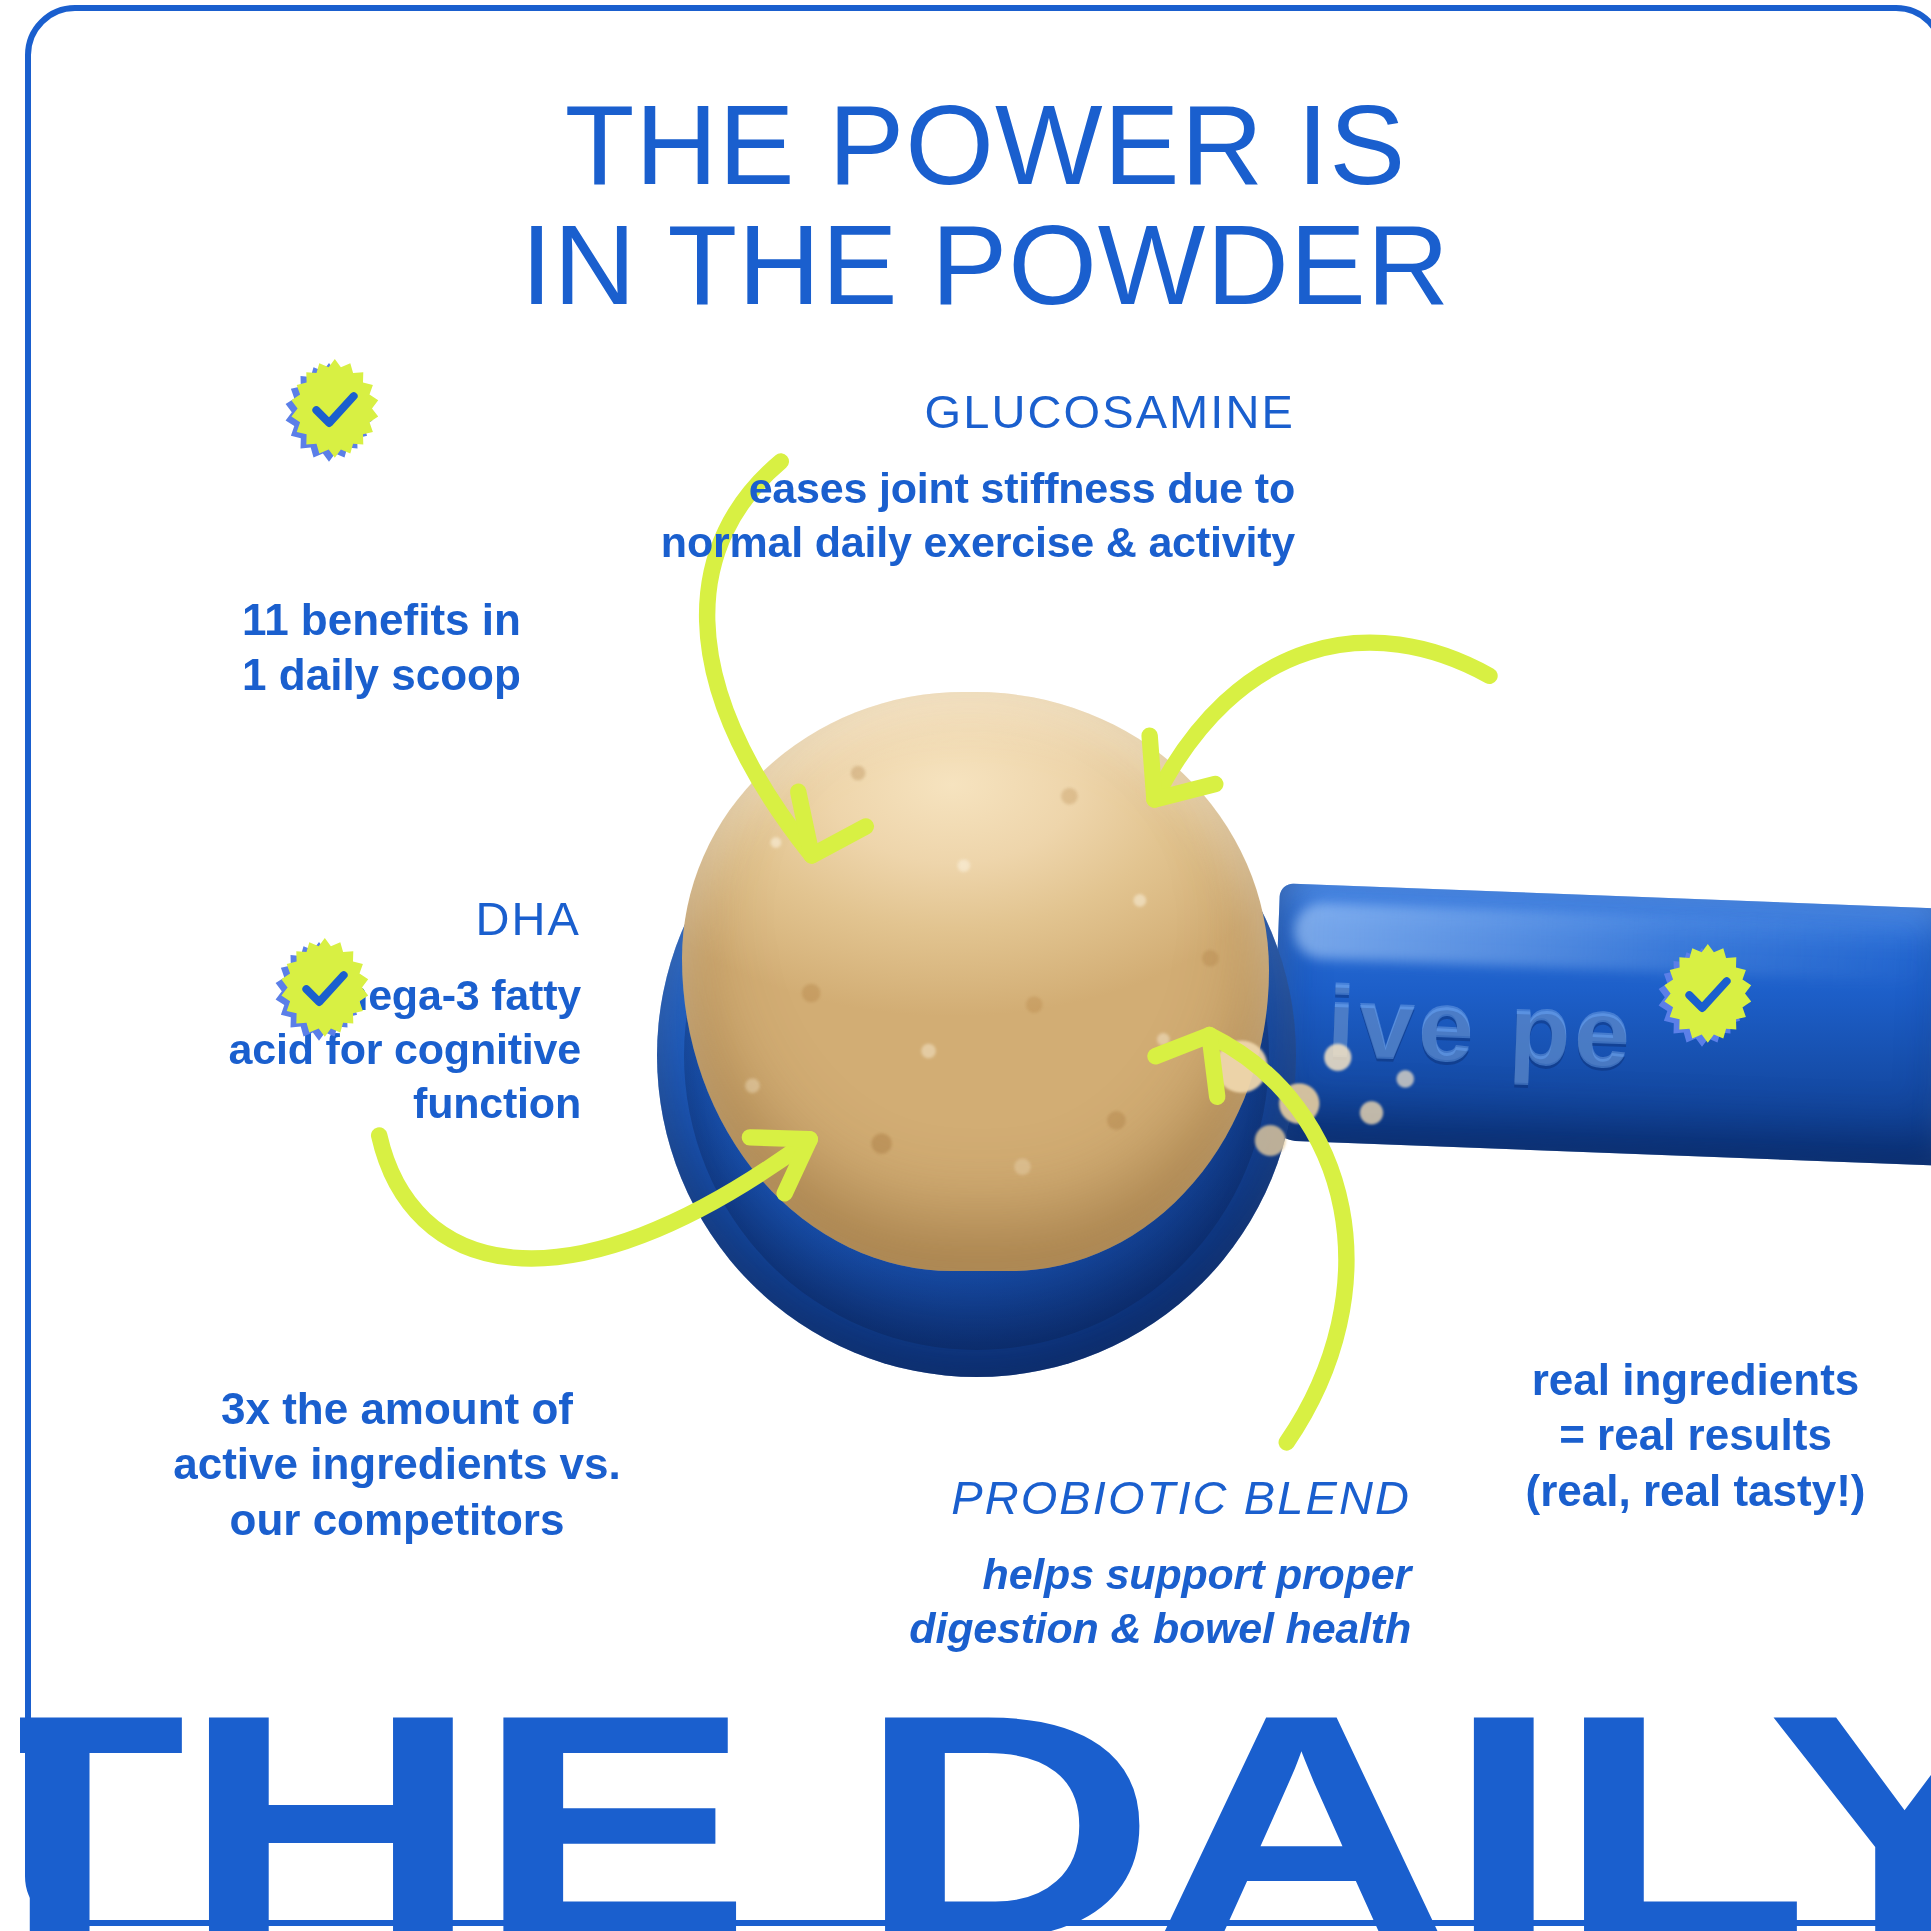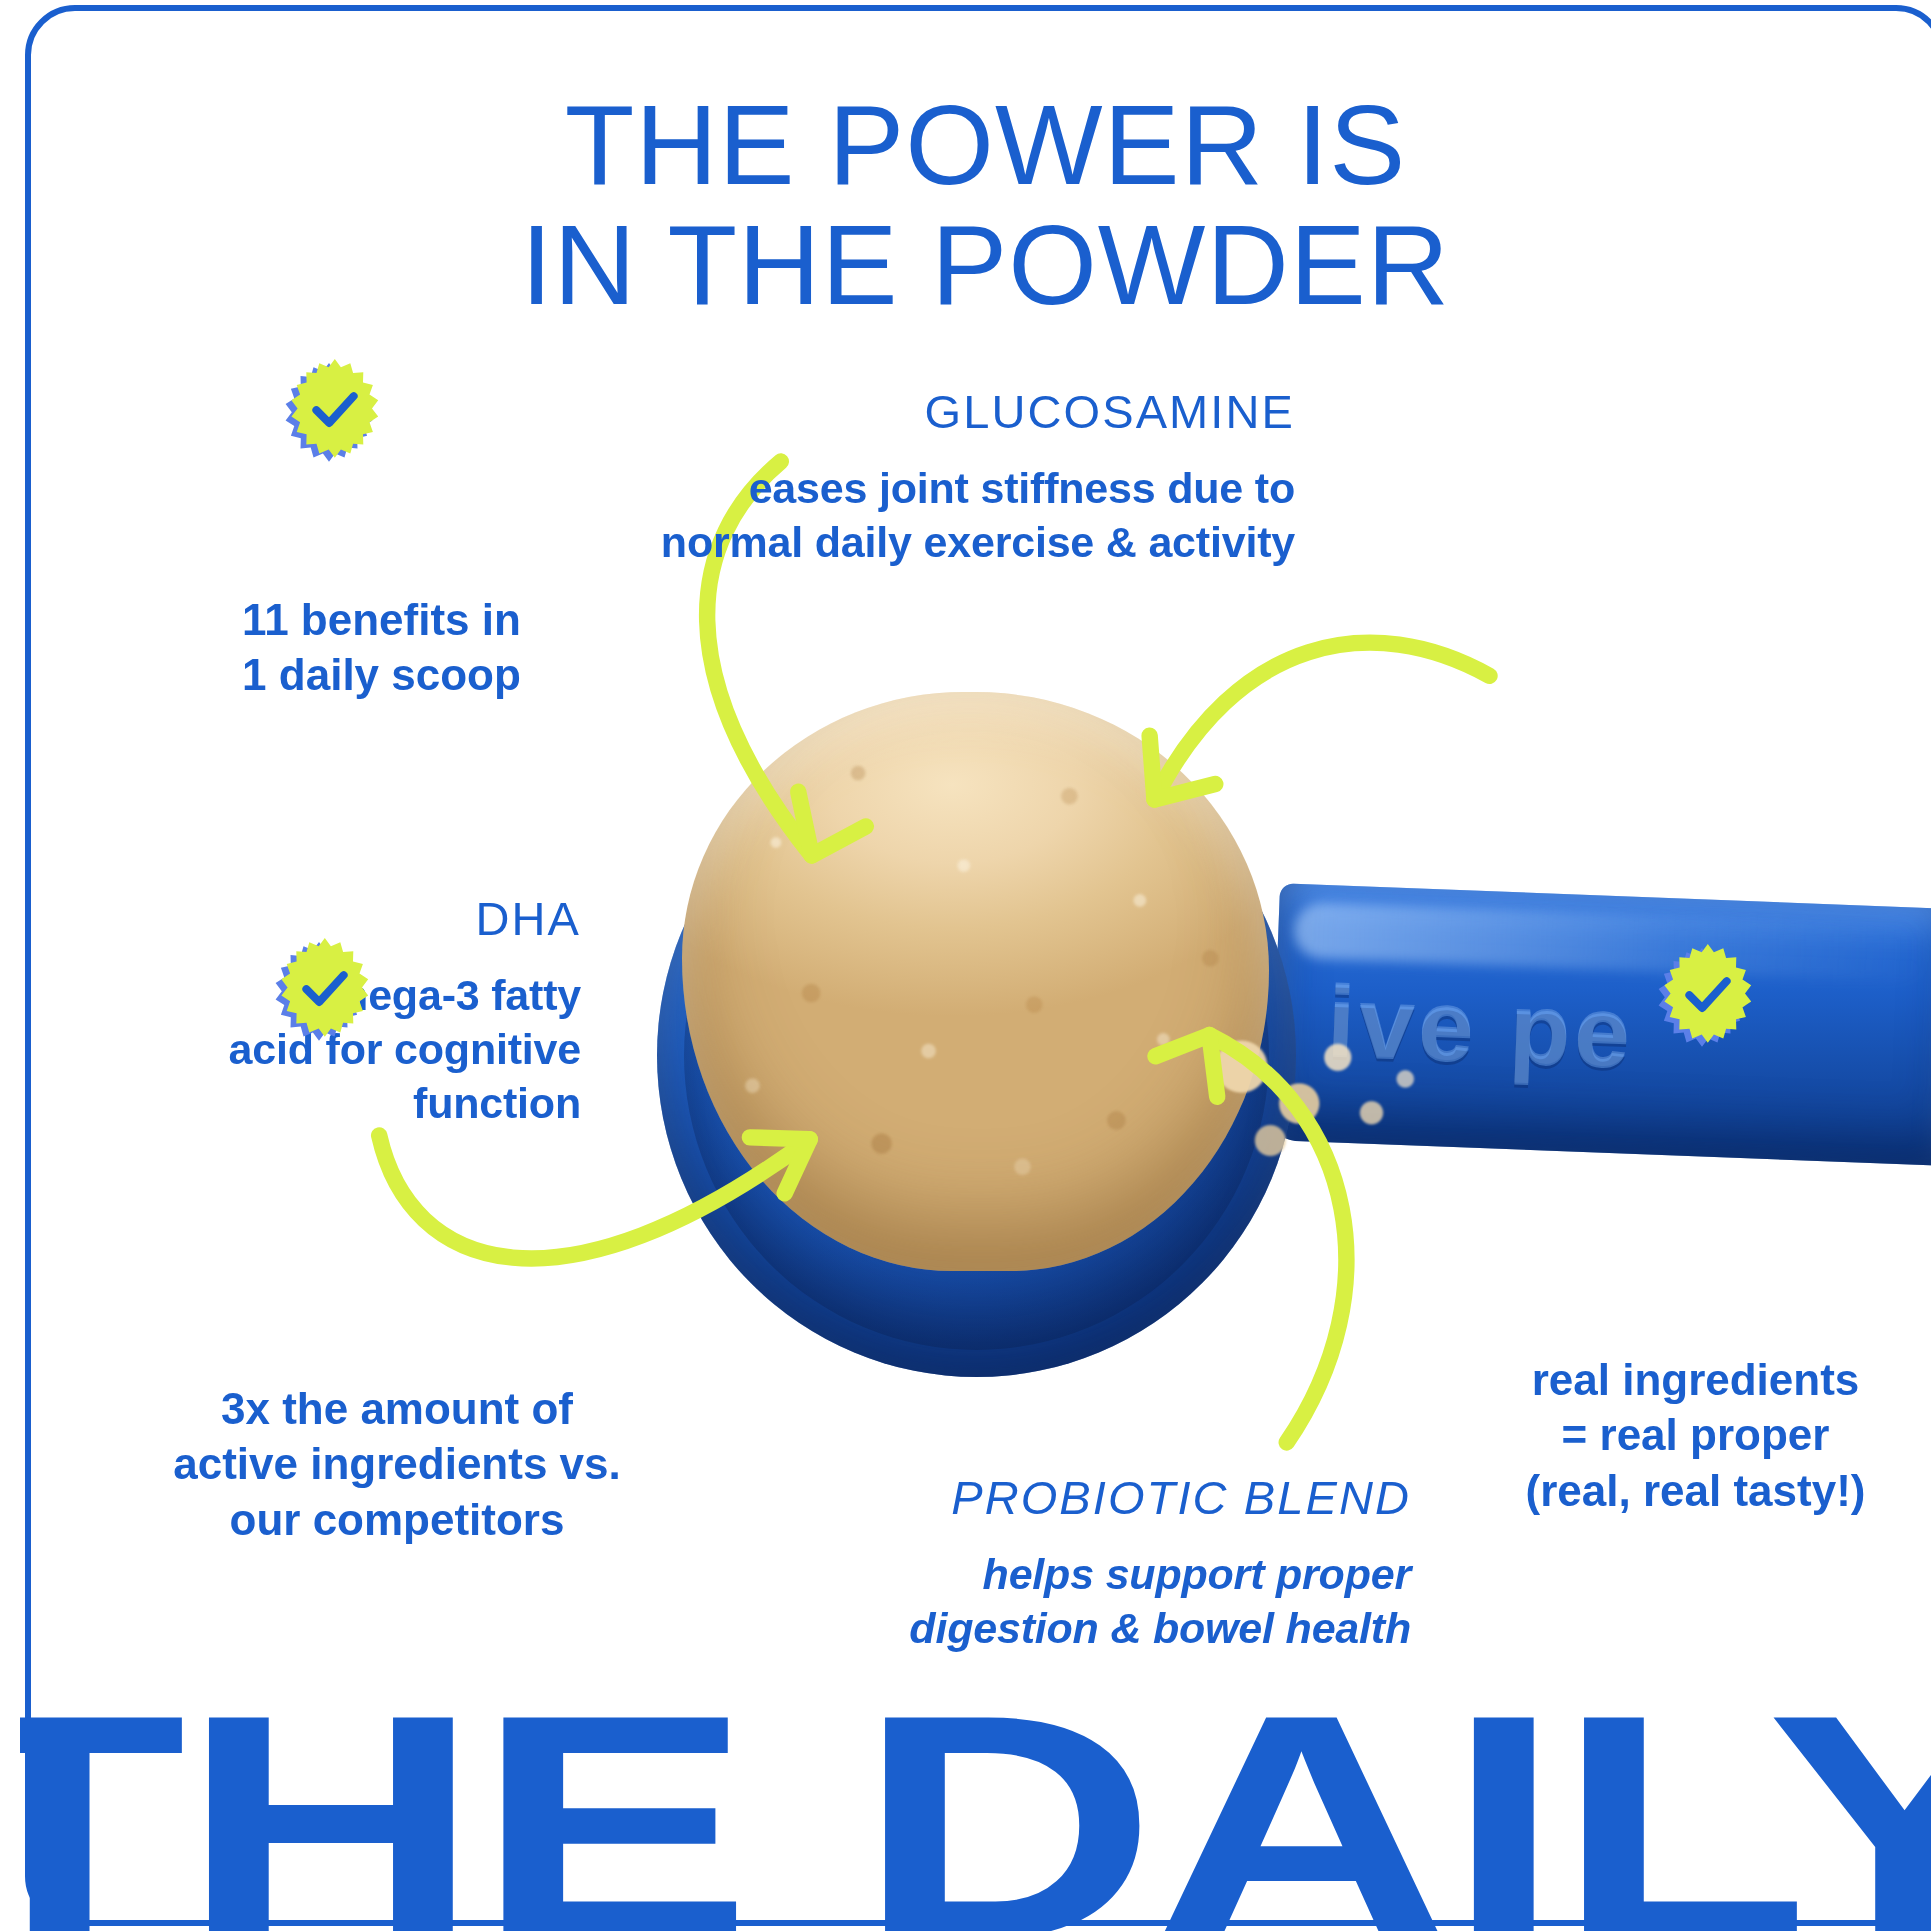--- a/index.html
+++ b/index.html
@@ -320,20 +320,20 @@
     <div class="shadow"></div>
     <div class="star"></div>
     <div class="check">
       <svg width="56" height="56" viewBox="0 0 24 24" fill="none" stroke="#1a5fce" stroke-width="3.4" stroke-linecap="round" stroke-linejoin="round">
           <polyline points="4,12.5 9.5,18 20,6.5"></polyline>
         </svg>
     </div>
   </div>
   <div class="claim" id="cl-real">
     <div class="txt">real ingredients
-= real proper
+= real results
 (real, real tasty!)</div>
   </div>
 
   <div id="wordmark">THE DAILY</div>
 
 </div>
 
 
 </body></html>

